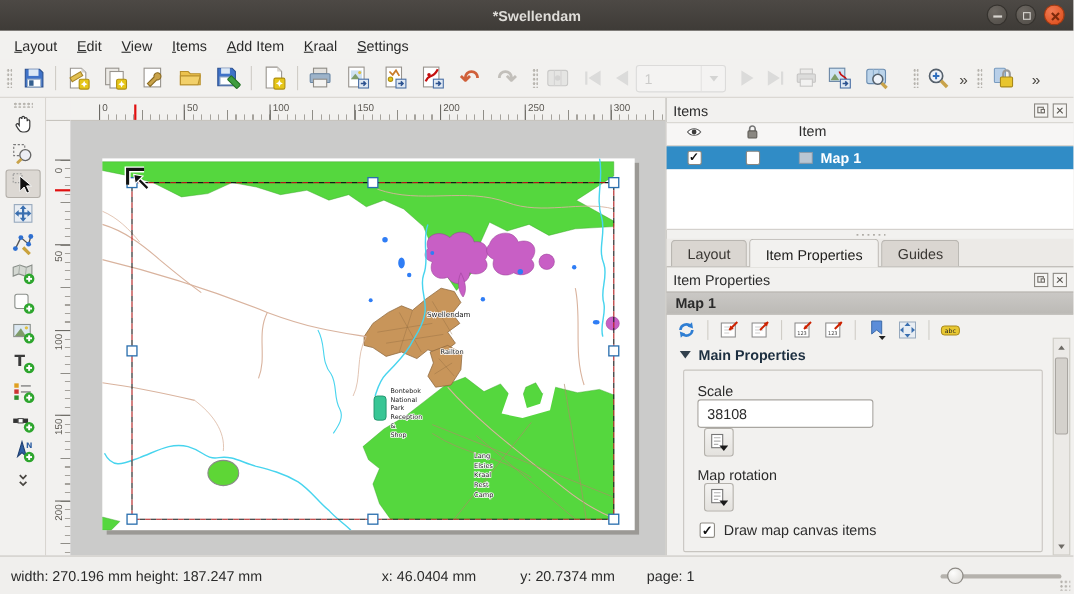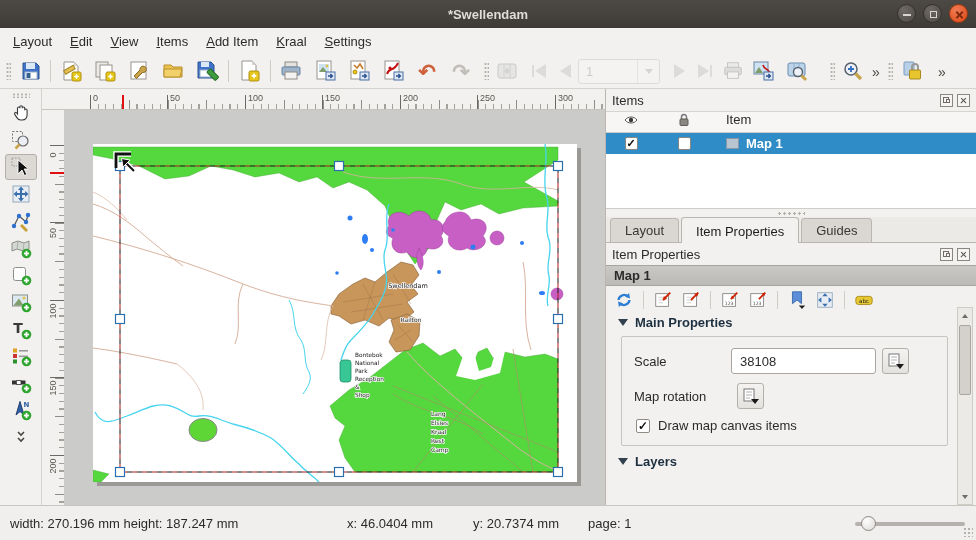--- a/index.html
+++ b/index.html
@@ -101,23 +101,23 @@
   .maphead { height:21px; background:linear-gradient(#cac8c5,#bcbab6); border-top:1px solid #a8a5a0; border-bottom:1px solid #a8a5a0;
     font-weight:bold; display:flex; align-items:center; padding:0 8px; }
   .ip-icons { height:27px; display:flex; align-items:center; padding:0 6px; gap:4px; }
   .ip-icons .sep { width:1px; height:18px; background:#d0cdc7; margin:0 3px; }
   .ipbtn { width:24px; height:23px; display:flex; align-items:center; justify-content:center; }
 
   .scrollarea { position:absolute; left:0; top:218px; width:352px; height:198px; overflow:hidden; }
   .secthead { display:flex; align-items:center; gap:7px; margin:8px 0 6px 12px; font-weight:bold; color:#1d2f40; }
   .secthead .tri { width:0; height:0; border-left:5px solid transparent; border-right:5px solid transparent; border-top:7px solid #32404d; }
   .groupbox { margin:0 10px 0 15px; border:1px solid #c8c5c0; border-radius:2px; background:#f2f1ef; padding:11px 10px 10px 12px; }
-  .frow { display:flex; align-items:center; margin-bottom:9px; }
+  .frow { display:flex; margin-bottom:9px;flex-direction:column; }
   .frow .lab { width:97px; }
-  .field { width:145px; height:26px; background:#fff; border:1px solid #a9a6a1; border-radius:3px;
+  .field { width:160px; height:26px; background:#fff; border:1px solid #a9a6a1; border-radius:3px;
     display:flex; align-items:center; padding-left:8px; position:relative; }
   .spincol { position:absolute; right:0; top:0; width:17px; height:100%; border-left:1px solid #c9c6c1; display:flex; flex-direction:column; }
   .spincol div { flex:1; display:flex; align-items:center; justify-content:center; }
   .tri-up-xs { width:0;height:0;border-left:3.5px solid transparent;border-right:3.5px solid transparent;border-bottom:4.5px solid #6e6b66; }
   .tri-dn-xs { width:0;height:0;border-left:3.5px solid transparent;border-right:3.5px solid transparent;border-top:4.5px solid #6e6b66; }
   .combo { width:173px; height:26px; background:linear-gradient(#fdfdfc,#f2f0ed); border:1px solid #a9a6a1; border-radius:3px;
     display:flex; align-items:center; padding-left:8px; position:relative; }
   .combo .arr { position:absolute; right:8px; }
   .sqbtn { width:27px; height:26px; margin-left:6px; background:linear-gradient(#f4f3f1,#e4e2de);
     border:1px solid #b3b0aa; border-radius:3px; display:flex; align-items:center; justify-content:center; }

